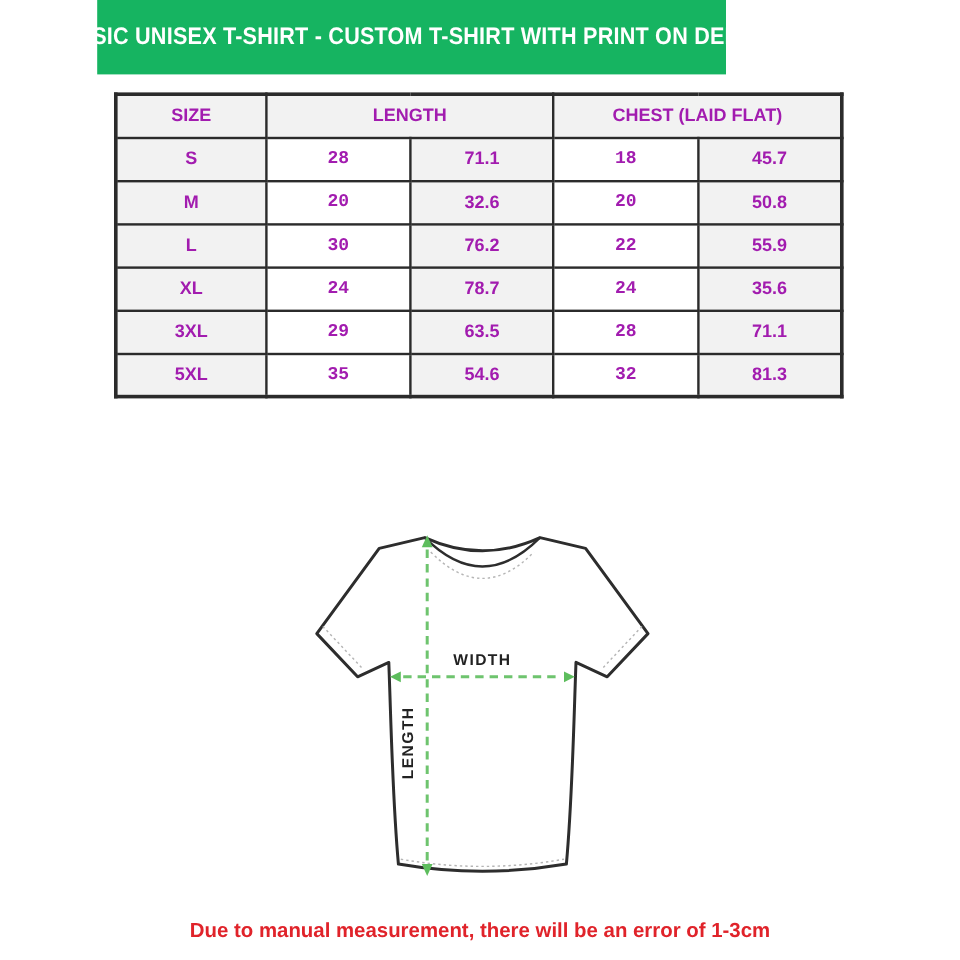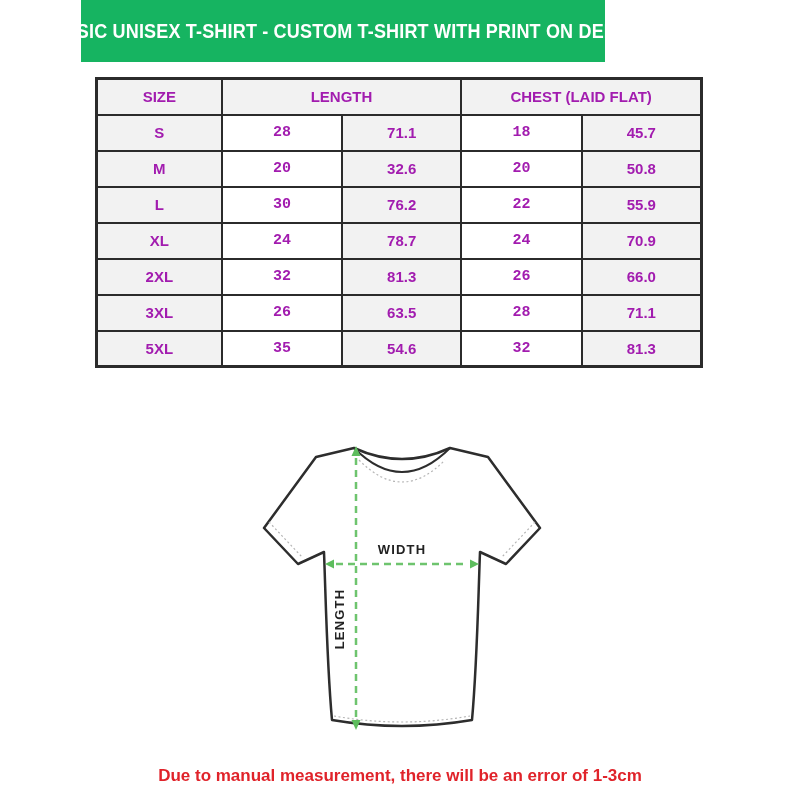--- a/index.html
+++ b/index.html
@@ -94,32 +94,25 @@
           <td class="c-white">30</td>
           <td class="c-gray">76.2</td>
           <td class="c-white">22</td>
           <td class="c-gray">55.9</td>
         </tr>
         <tr>
           <td class="c-size">XL</td>
           <td class="c-white">24</td>
           <td class="c-gray">78.7</td>
           <td class="c-white">24</td>
-          <td class="c-gray">70.9</td>
-        </tr>
-        <tr>
-          <td class="c-size">2XL</td>
-          <td class="c-white">32</td>
-          <td class="c-gray">81.3</td>
-          <td class="c-white">26</td>
-          <td class="c-gray">66.0</td>
+          <td class="c-gray">35.6</td>
         </tr>
         <tr>
           <td class="c-size">3XL</td>
-          <td class="c-white">26</td>
+          <td class="c-white">29</td>
           <td class="c-gray">63.5</td>
           <td class="c-white">28</td>
           <td class="c-gray">71.1</td>
         </tr>
         <tr>
           <td class="c-size">5XL</td>
           <td class="c-white">35</td>
           <td class="c-gray">54.6</td>
           <td class="c-white">32</td>
           <td class="c-gray">81.3</td>

